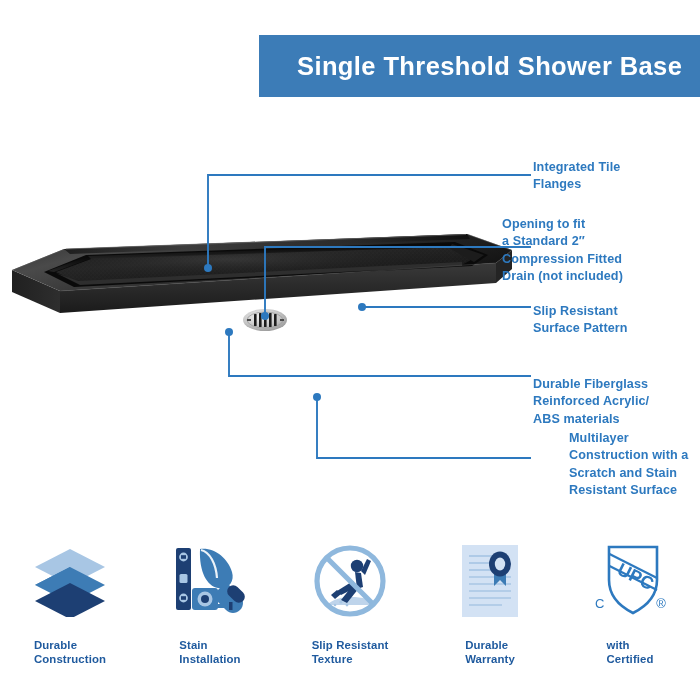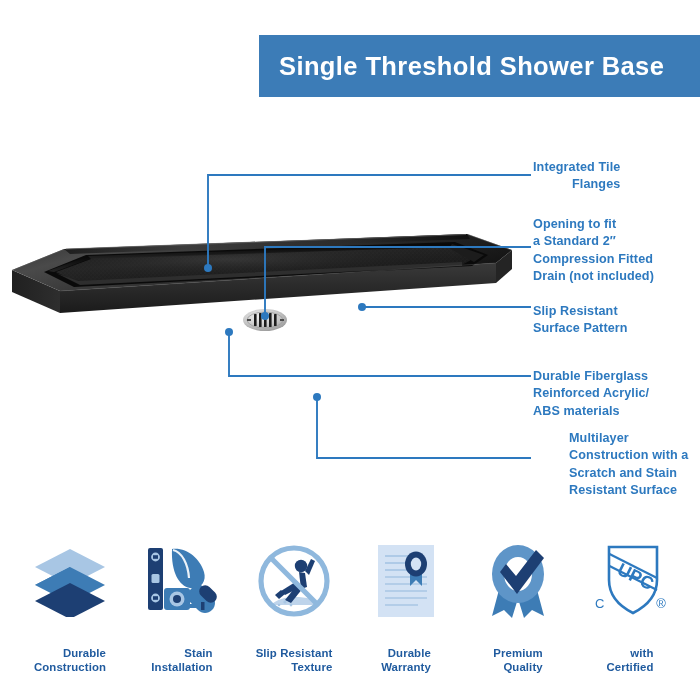--- a/index.html
+++ b/index.html
@@ -33,21 +33,21 @@
     height: 62px;
     background: #3c7cb7;
     display: flex;
     align-items: center;
   }
   .header-title {
     color: #ffffff;
     font-size: 25.5px;
     font-weight: bold;
     letter-spacing: 0.4px;
-    padding-left: 20px;
+    padding-left: 38px;
     line-height: 1.1;
     white-space: nowrap;
   }
 
   
   .product-stage {
     position: absolute;
     left: 0;
     top: 120px;
     width: 700px;
@@ -63,24 +63,24 @@
   
   .callout {
     position: absolute;
     color: #2d79bf;
     font-size: 12.6px;
     font-weight: bold;
     line-height: 1.37;
     letter-spacing: 0.1px;
     white-space: pre-line;
   }
-  #callout-0 { left: 533px; top: 159px; text-align: right; }
-  #callout-1 { left: 533px; top: 216px; }
+  #callout-0 { left: 533px; top: 159px; }
+  #callout-1 { left: 502px; top: 216px; }
   #callout-2 { left: 533px; top: 303px; }
-  #callout-3 { left: 533px; top: 368px; }
+  #callout-3 { left: 533px; top: 376px; }
   #callout-4 { left: 533px; top: 430px; margin-left: 36px; }
 
   
   .feature-row {
     position: absolute;
     left: 0;
     top: 540px;
     width: 700px;
     height: 140px;
     display: flex;
@@ -95,22 +95,22 @@
     flex-direction: column;
     align-items: center;
   }
   .feature-icon {
     height: 82px;
     display: flex;
     align-items: center;
     justify-content: center;
   }
   .feature-label {
-    margin-top: 24px;
-    text-align: right;
+    margin-top: 16px;
+    text-align: left;
     color: #1f5a9e;
     font-size: 11.4px;
     font-weight: bold;
     line-height: 1.25;
     letter-spacing: 0.1px;
     white-space: pre-line;
   }
 </style>
 </head>
 <body>
@@ -340,36 +340,20 @@
           <polygon points="40,26 40,44 46,38 52,44 52,26" fill="#3d7cb5"></polygon>
 
           <ellipse cx="46" cy="22" rx="11" ry="12.5" fill="#1d3f73"></ellipse>
           <ellipse cx="46" cy="22" rx="5.2" ry="6.4" fill="#d3e2f4"></ellipse>
         </svg>
       </div>
       <div class="feature-label">Durable
 Warranty</div>
     </div>
 
-    <div class="feature">
-      <div class="feature-icon">
-        <svg width="76" height="78" viewBox="0 0 76 78">
-
-          <polygon points="20,44 12,74 24,68 32,76 40,50" fill="#3d7cb5"></polygon>
-          <polygon points="56,44 64,74 52,68 44,76 36,50" fill="#3d7cb5"></polygon>
-
-          <ellipse cx="38" cy="32" rx="26" ry="29" fill="#5e95c8"></ellipse>
-          <ellipse cx="38" cy="32" rx="14" ry="17" fill="#ffffff"></ellipse>
-
-          <path d="M20,30 L26,22 L36,34 L56,8 L64,16 L37,52 Z" fill="#1d3f73"></path>
-        </svg>
-      </div>
-      <div class="feature-label">Premium
-Quality</div>
-    </div>
 
     <div class="feature">
       <div class="feature-icon">
         <svg width="86" height="78" viewBox="0 0 86 78">
 
           <path d="M22,5 L70,5 L70,38 C70,56 56,66 46,71 C36,66 22,56 22,38 Z" fill="none" stroke="#2d79bf" stroke-width="2.6"></path>
 
           <line x1="22.5" y1="24" x2="70" y2="48" stroke="#2d79bf" stroke-width="2.2"></line>
           <line x1="22.5" y1="12" x2="70" y2="36" stroke="#2d79bf" stroke-width="2.2"></line>
 

